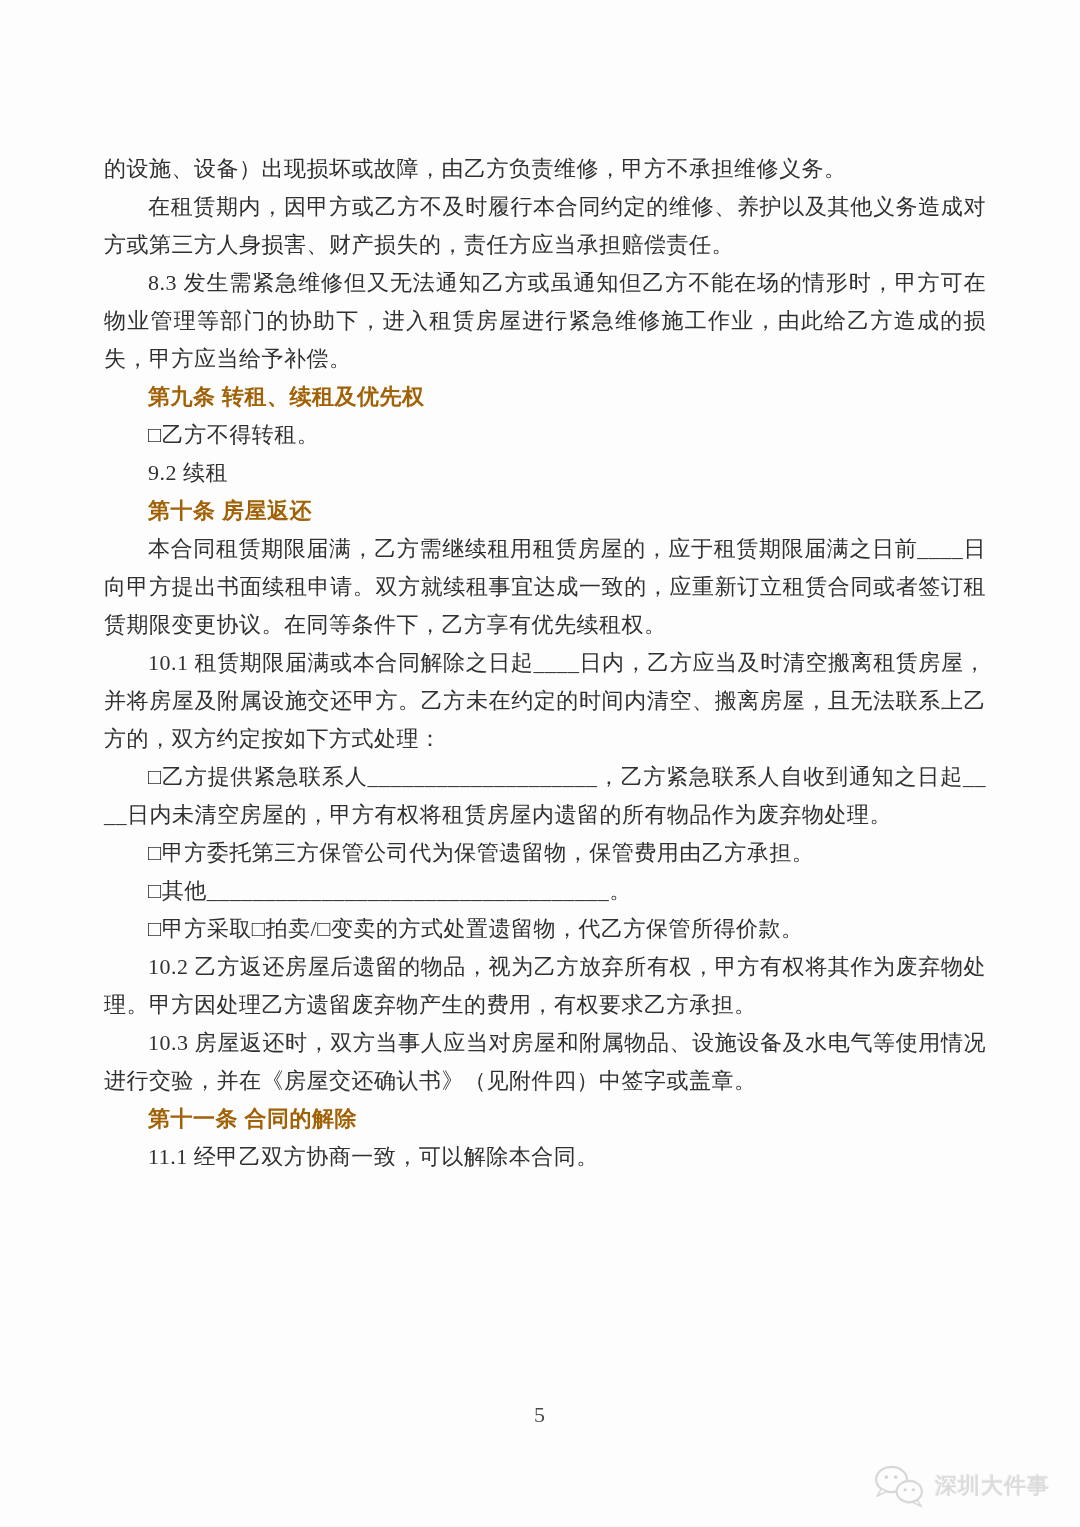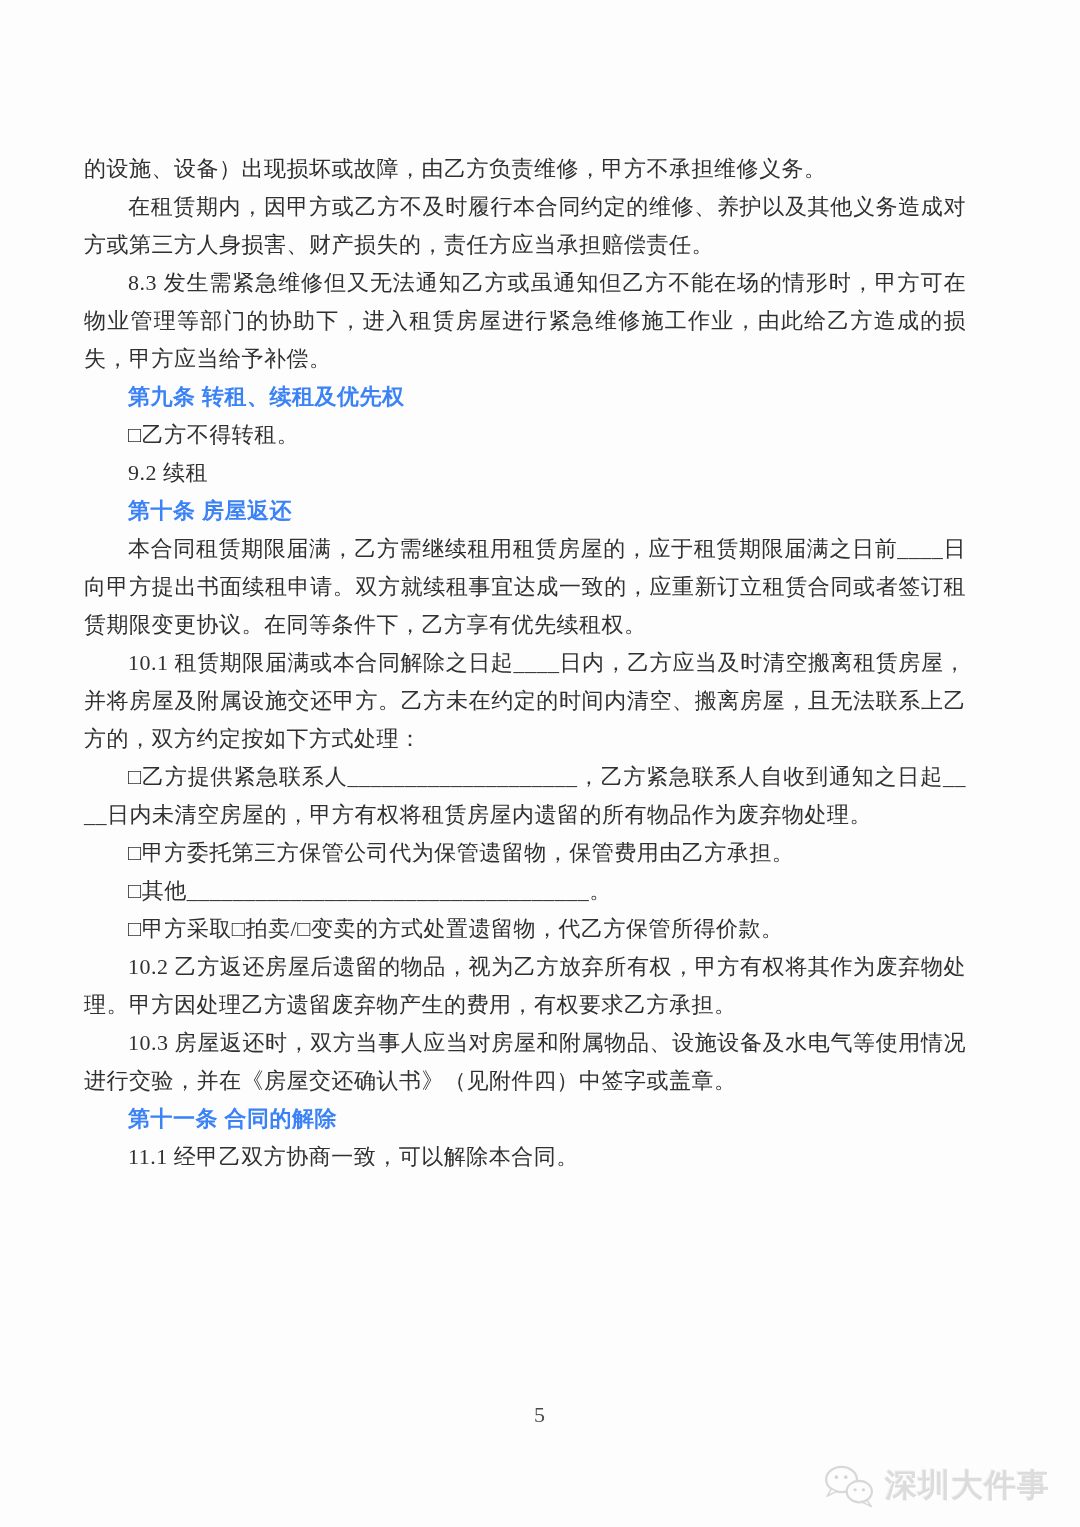--- a/index.html
+++ b/index.html
@@ -12,40 +12,40 @@
     width: 1080px;
     height: 1527px;
     background: #fdfdfd;
     overflow: hidden;
     font-family: "Liberation Serif", "DejaVu Serif", serif;
     color: #303030;
   }
   .doc {
     position: absolute;
     top: 150px;
-    left: 84px;
+    left: 104px;
     width: 882px;
   }
   .para {
     margin: 0;
     font-size: 22px;
     line-height: 38px;
     text-align: justify;
     text-justify: inter-ideograph;
     letter-spacing: 0.5px;
     word-break: break-all;
     color: #303030;
   }
   .indent {
     text-indent: 2em;
   }
   .heading {
     font-family: "Liberation Sans", "DejaVu Sans", sans-serif;
     font-weight: bold;
-    color: #3b82f6;
+    color: #a16207;
   }
   .page-number {
     position: absolute;
     top: 1402px;
     left: 0;
     width: 100%;
     text-align: center;
     font-size: 22px;
     color: #4a4a4a;
     letter-spacing: 1px;
@@ -53,21 +53,21 @@
   .watermark {
     position: absolute;
     right: 30px;
     bottom: 18px;
     display: flex;
     align-items: center;
     gap: 8px;
   }
   .watermark-text {
     font-family: Liberation Mono, monospace;
-    font-size: 32px;
+    font-size: 22px;
     font-weight: bold;
     color: #dcdcdc;
     letter-spacing: 1px;
     text-shadow: 1px 1px 0 #ffffff, -1px -1px 0 #f2f2f2;
   }
   .wechat-icon {
     width: 56px;
     height: 46px;
     opacity: 0.85;
   }

